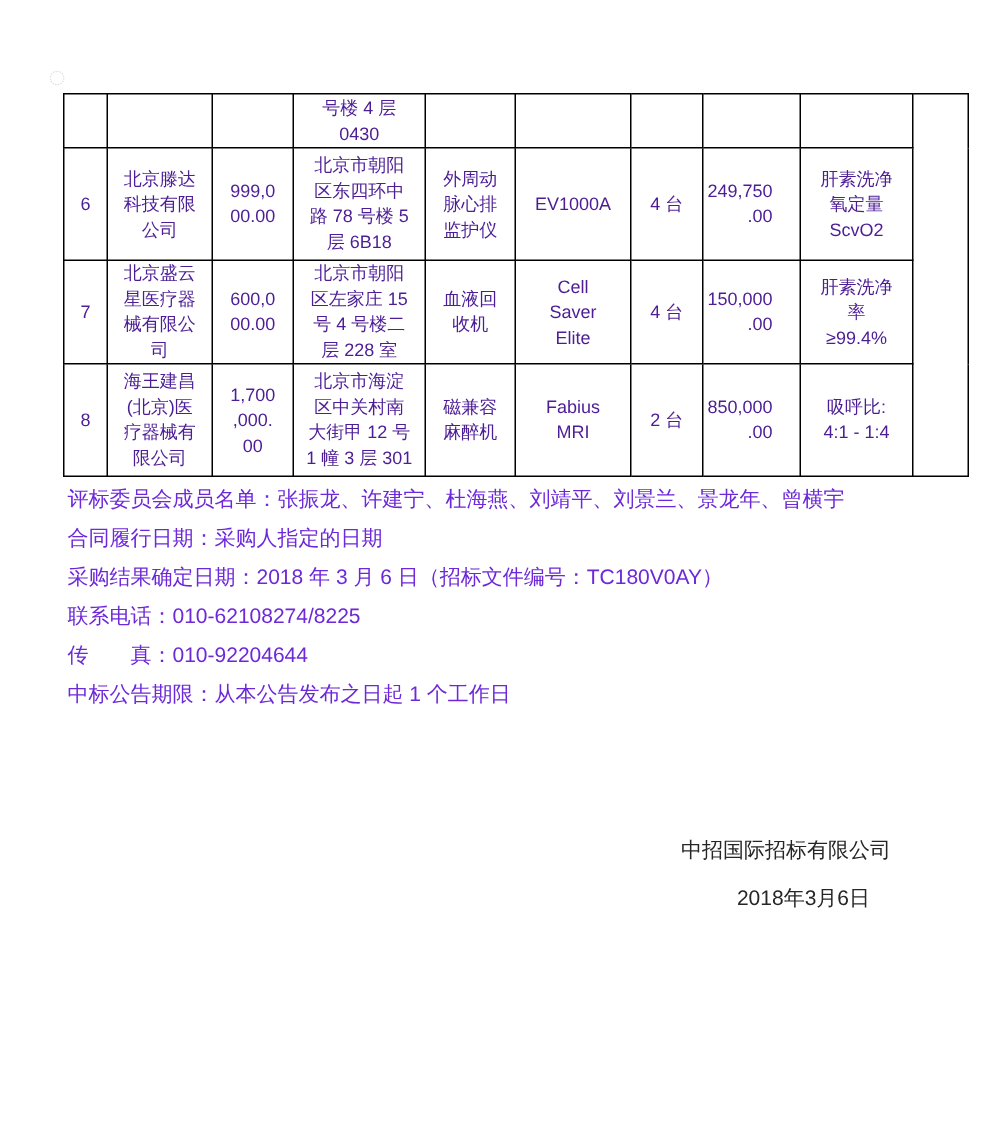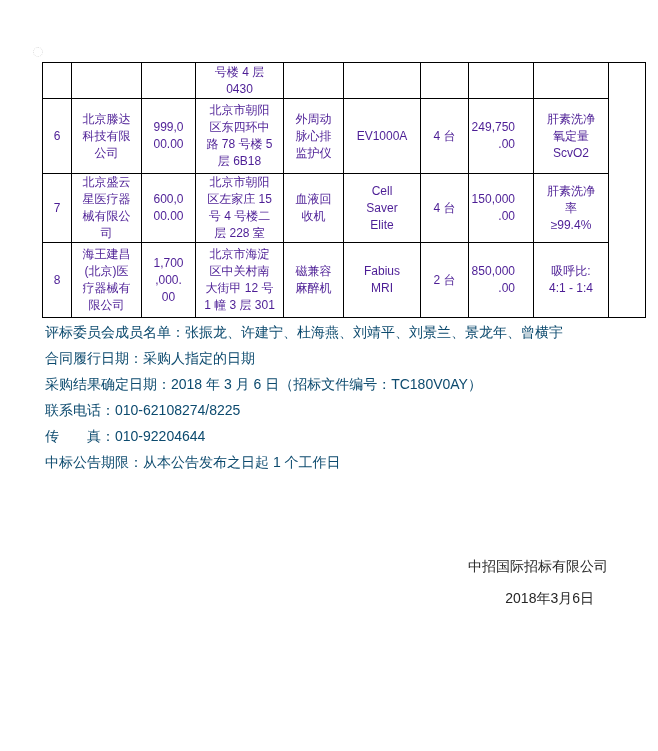--- a/index.html
+++ b/index.html
@@ -27,25 +27,25 @@
     padding: 0 1px;
     overflow: hidden;
     color: #4c1d95;
   }
   .doc-table td.amount { text-align: right; padding-right: 18px; }
   .notes { position: absolute; left: 45px; top: 324px; width: 570px; }
   .notes p {
     margin: 0 0 10px 0;
     font-size: 14px;
     line-height: 16px;
-    color: #0c4a6e;
+    color: #6d28d9;
     white-space: pre;
   }
   .signature {
-    position: absolute; right: 50px; top: 558px;
+    position: absolute; right: 64px; top: 558px;
     text-align: right;
     font-size: 14px;
     color: #262626;
   }
   .signature .sig-company { line-height: 16px; }
   .signature .sig-date { line-height: 16px; margin-top: 16px; padding-right: 14px; }
   .anchor-mark {
     position: absolute; left: 33px; top: 47px;
     width: 8px; height: 8px;
     border: 1px dotted #dddddd;

